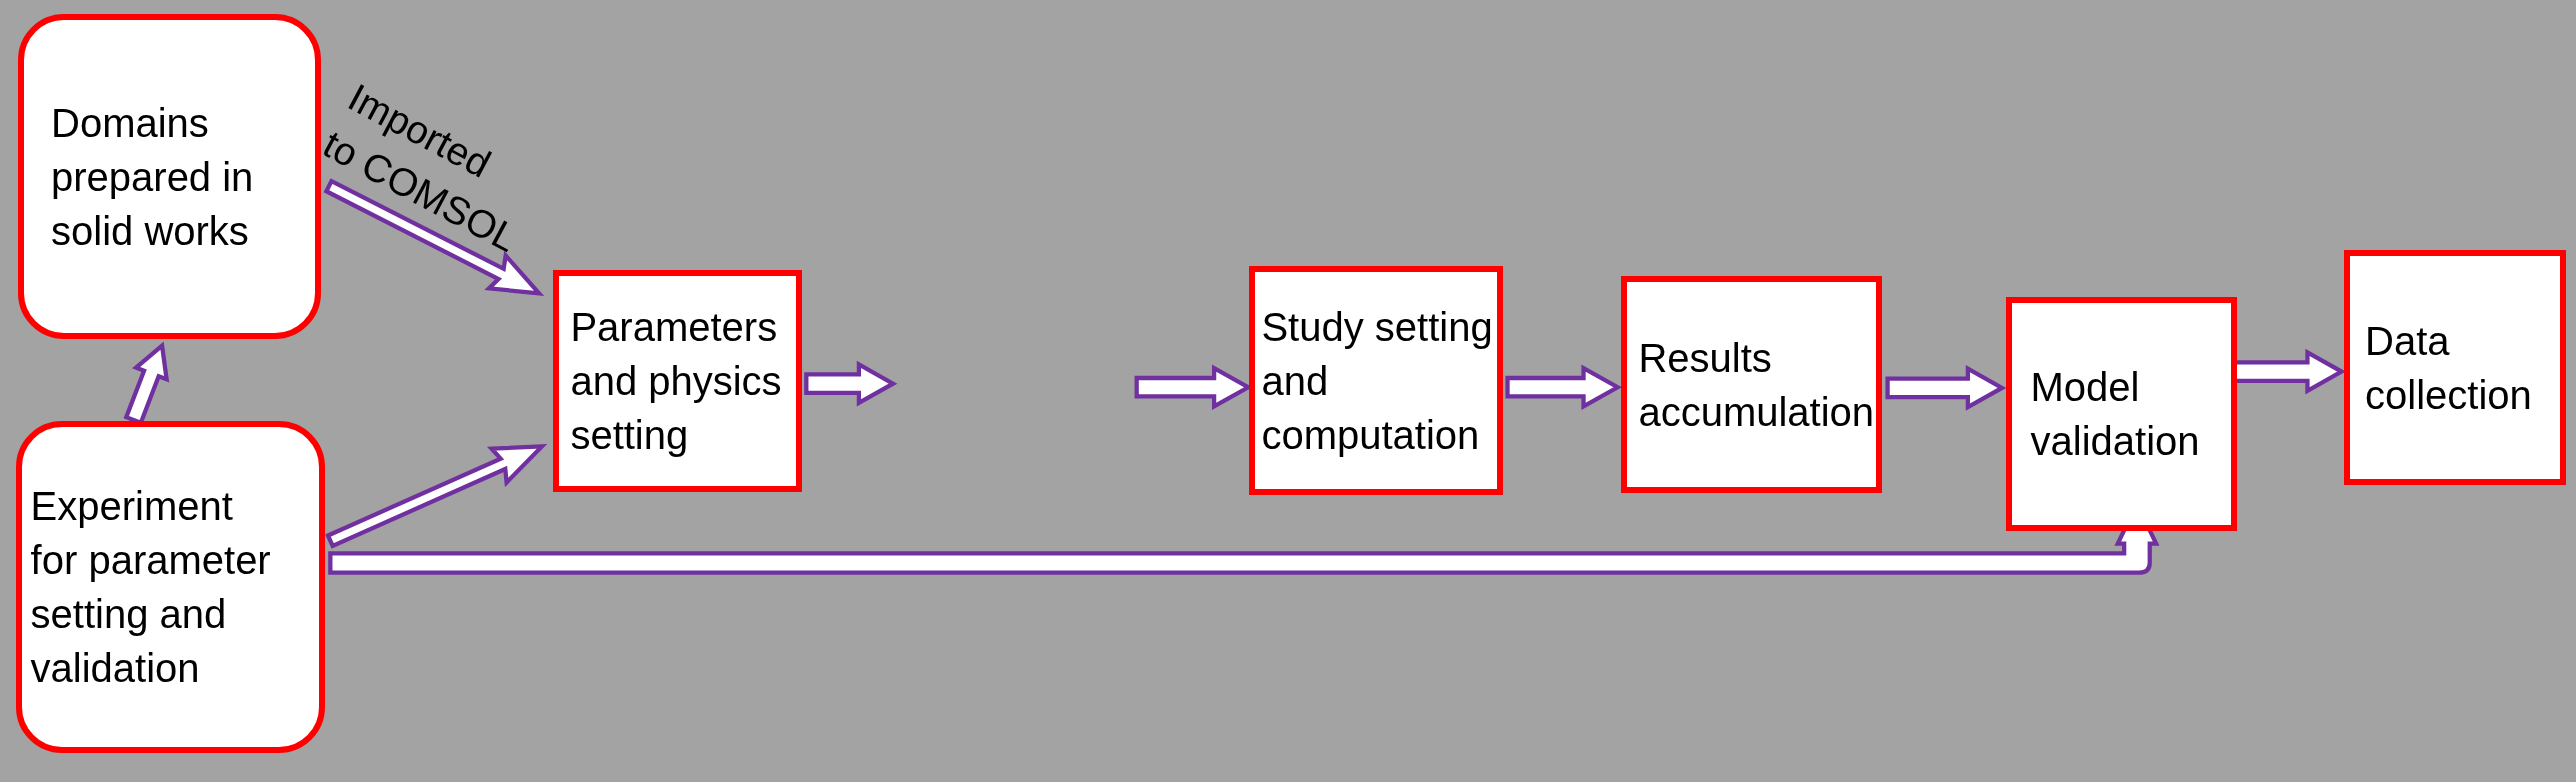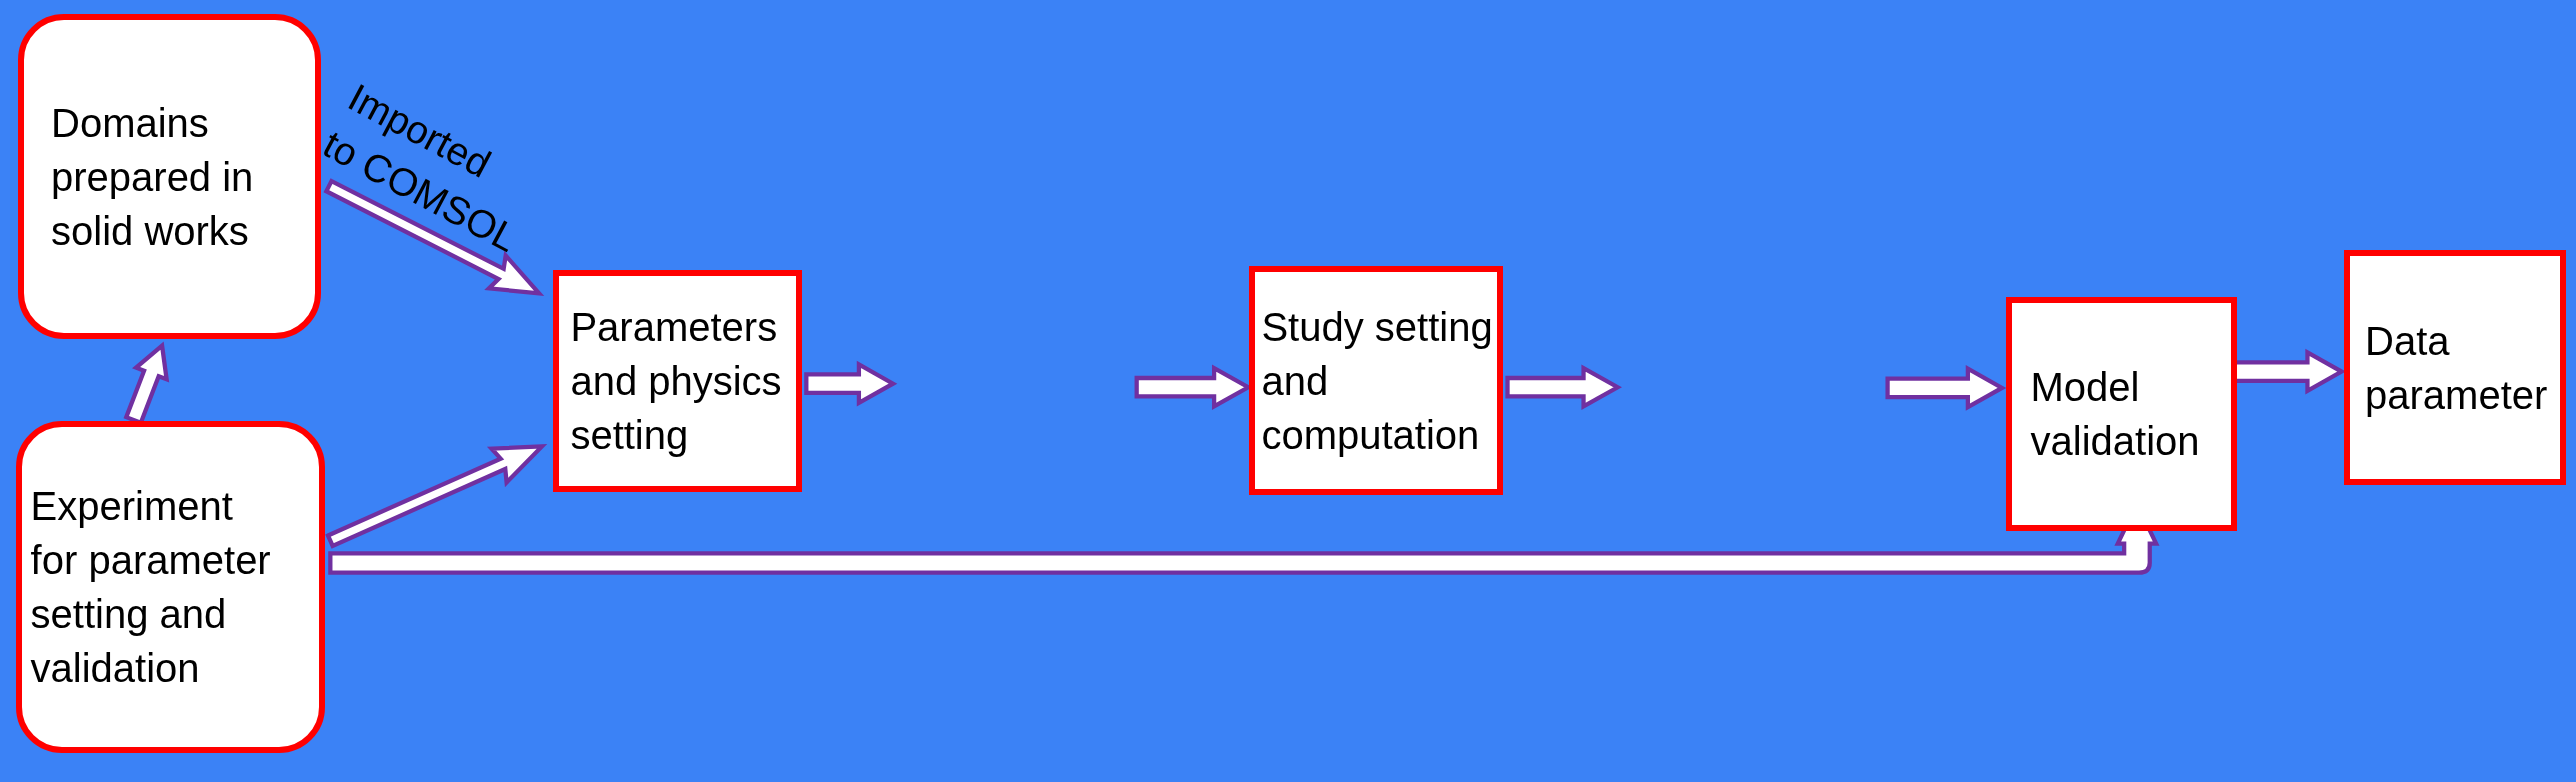--- a/index.html
+++ b/index.html
@@ -1,19 +1,19 @@
 <!DOCTYPE html>
 <html style="font-size:11.4px"><head>
 <meta charset="utf-8">
 <style>
   html,body{margin:0;padding:0;background:#ffffff;}
   #canvas{
     position:relative;
     width:2576px;height:783px;
-    background:#3b82f6;
+    background:#a3a3a3;
     font-family:"Liberation Sans", sans-serif;
     overflow:hidden;
   }
   .box{
     position:absolute;
     border:6.4px solid #ff0000;
     background:#ffffff;
     box-sizing:border-box;
     display:flex;
     flex-direction:column;
@@ -105,28 +105,32 @@
 setting</div>
   </div>
 
 
   <div class="box" style="left: 1249px; top: 266px; width: 254px; height: 229px; padding-left: 6.4px; border-color: rgb(255, 0, 0);">
     <div class="label" style="color: rgb(0, 0, 0);">Study setting
 and
 computation</div>
   </div>
 
+  <div class="box" style="left: 1621px; top: 276px; width: 261px; height: 217px; padding-left: 11.4px; border-color: rgb(255, 0, 0);">
+    <div class="label" style="color: rgb(0, 0, 0);">Results
+accumulation</div>
+  </div>
 
   <div class="box" style="left: 2006px; top: 261px; width: 231px; height: 234px; padding-left: 18.5px; border-color: rgb(255, 0, 0); margin-top: 36px;">
     <div class="label" style="color: rgb(0, 0, 0);">Model
 validation</div>
   </div>
 
   <div class="box" style="left: 2344px; top: 250px; width: 222px; height: 235px; padding-left: 15px; border-color: rgb(255, 0, 0);">
     <div class="label" style="color: rgb(0, 0, 0);">Data
-parameter</div>
+collection</div>
   </div>
 
   <div id="comsol-label" style="color: rgb(0, 0, 0);">Imported
 to COMSOL</div>
 
 </div>
 
 
 </body></html>

